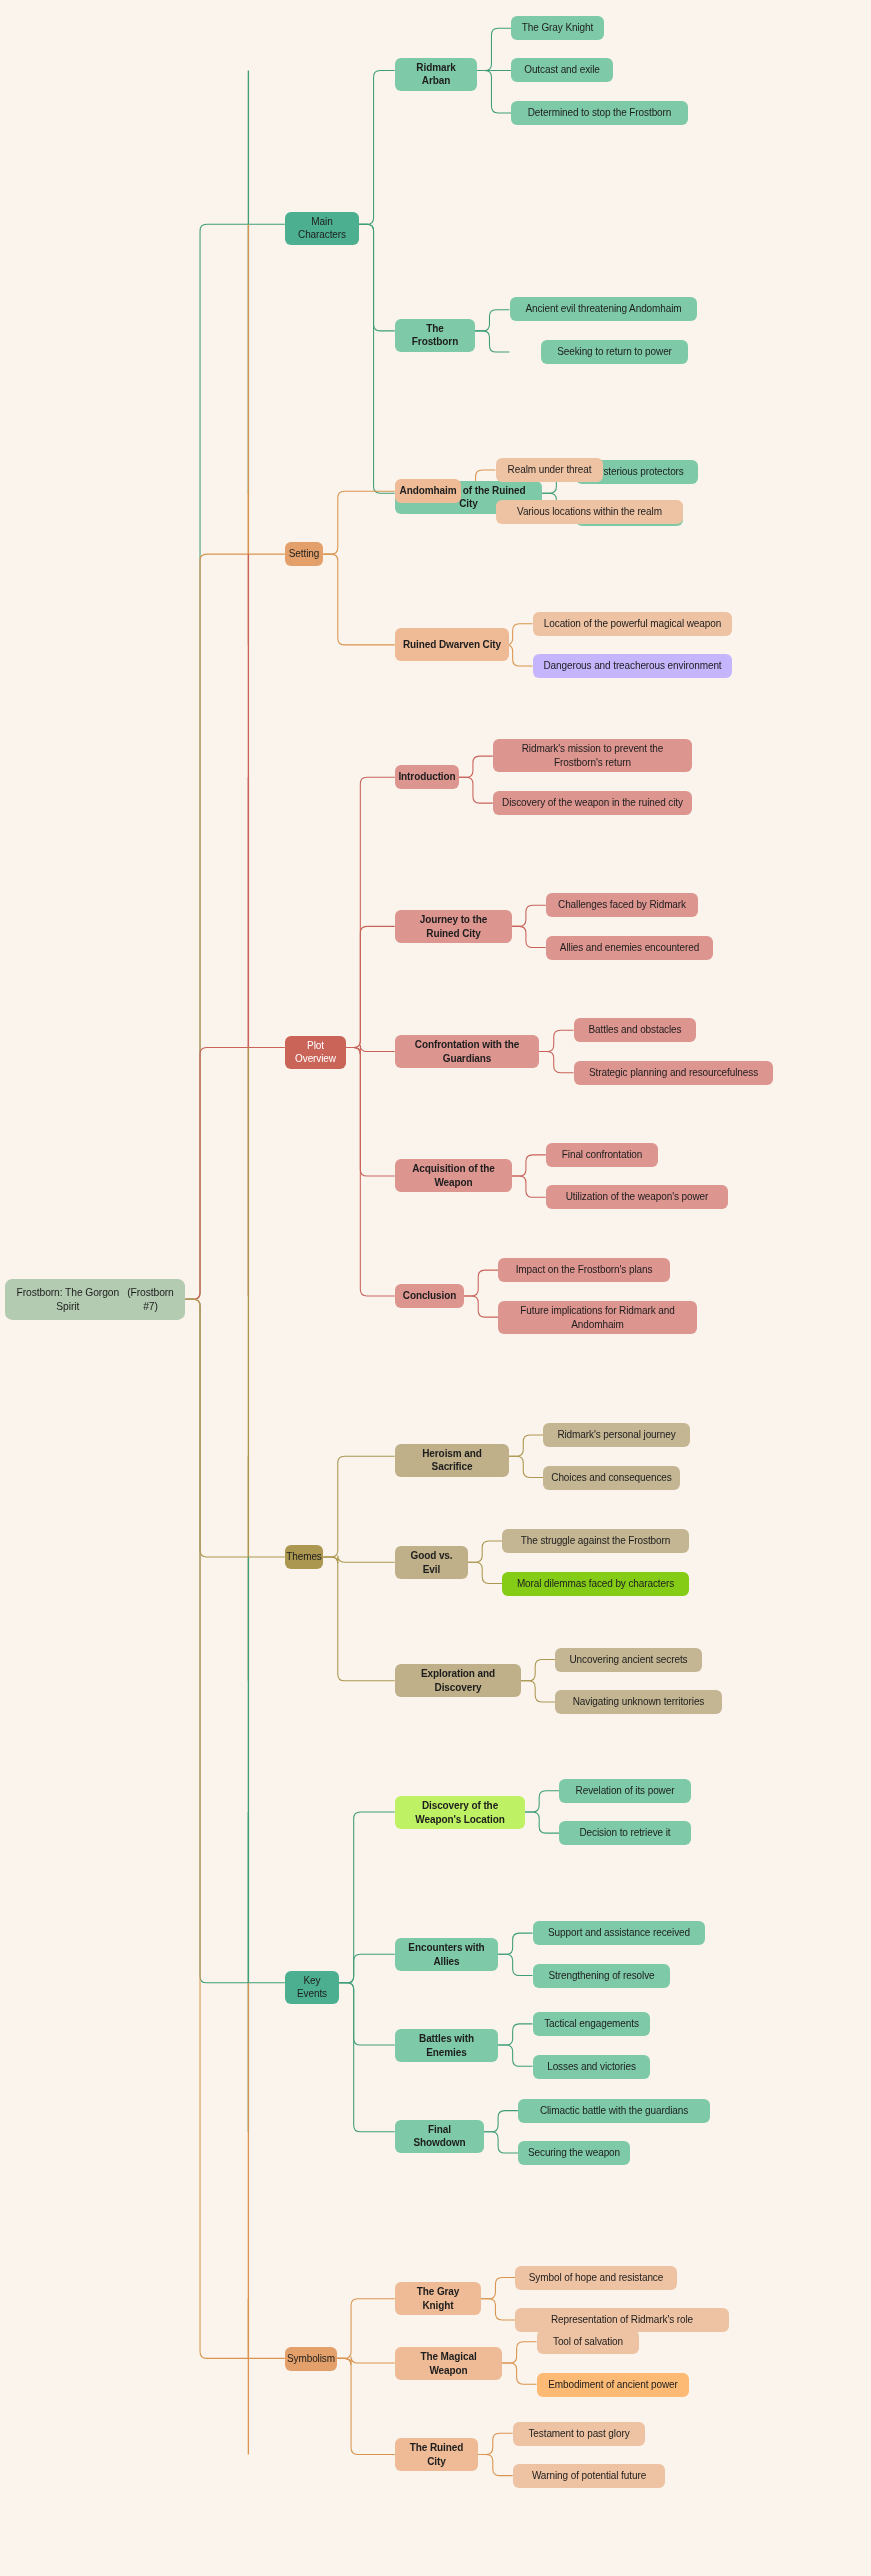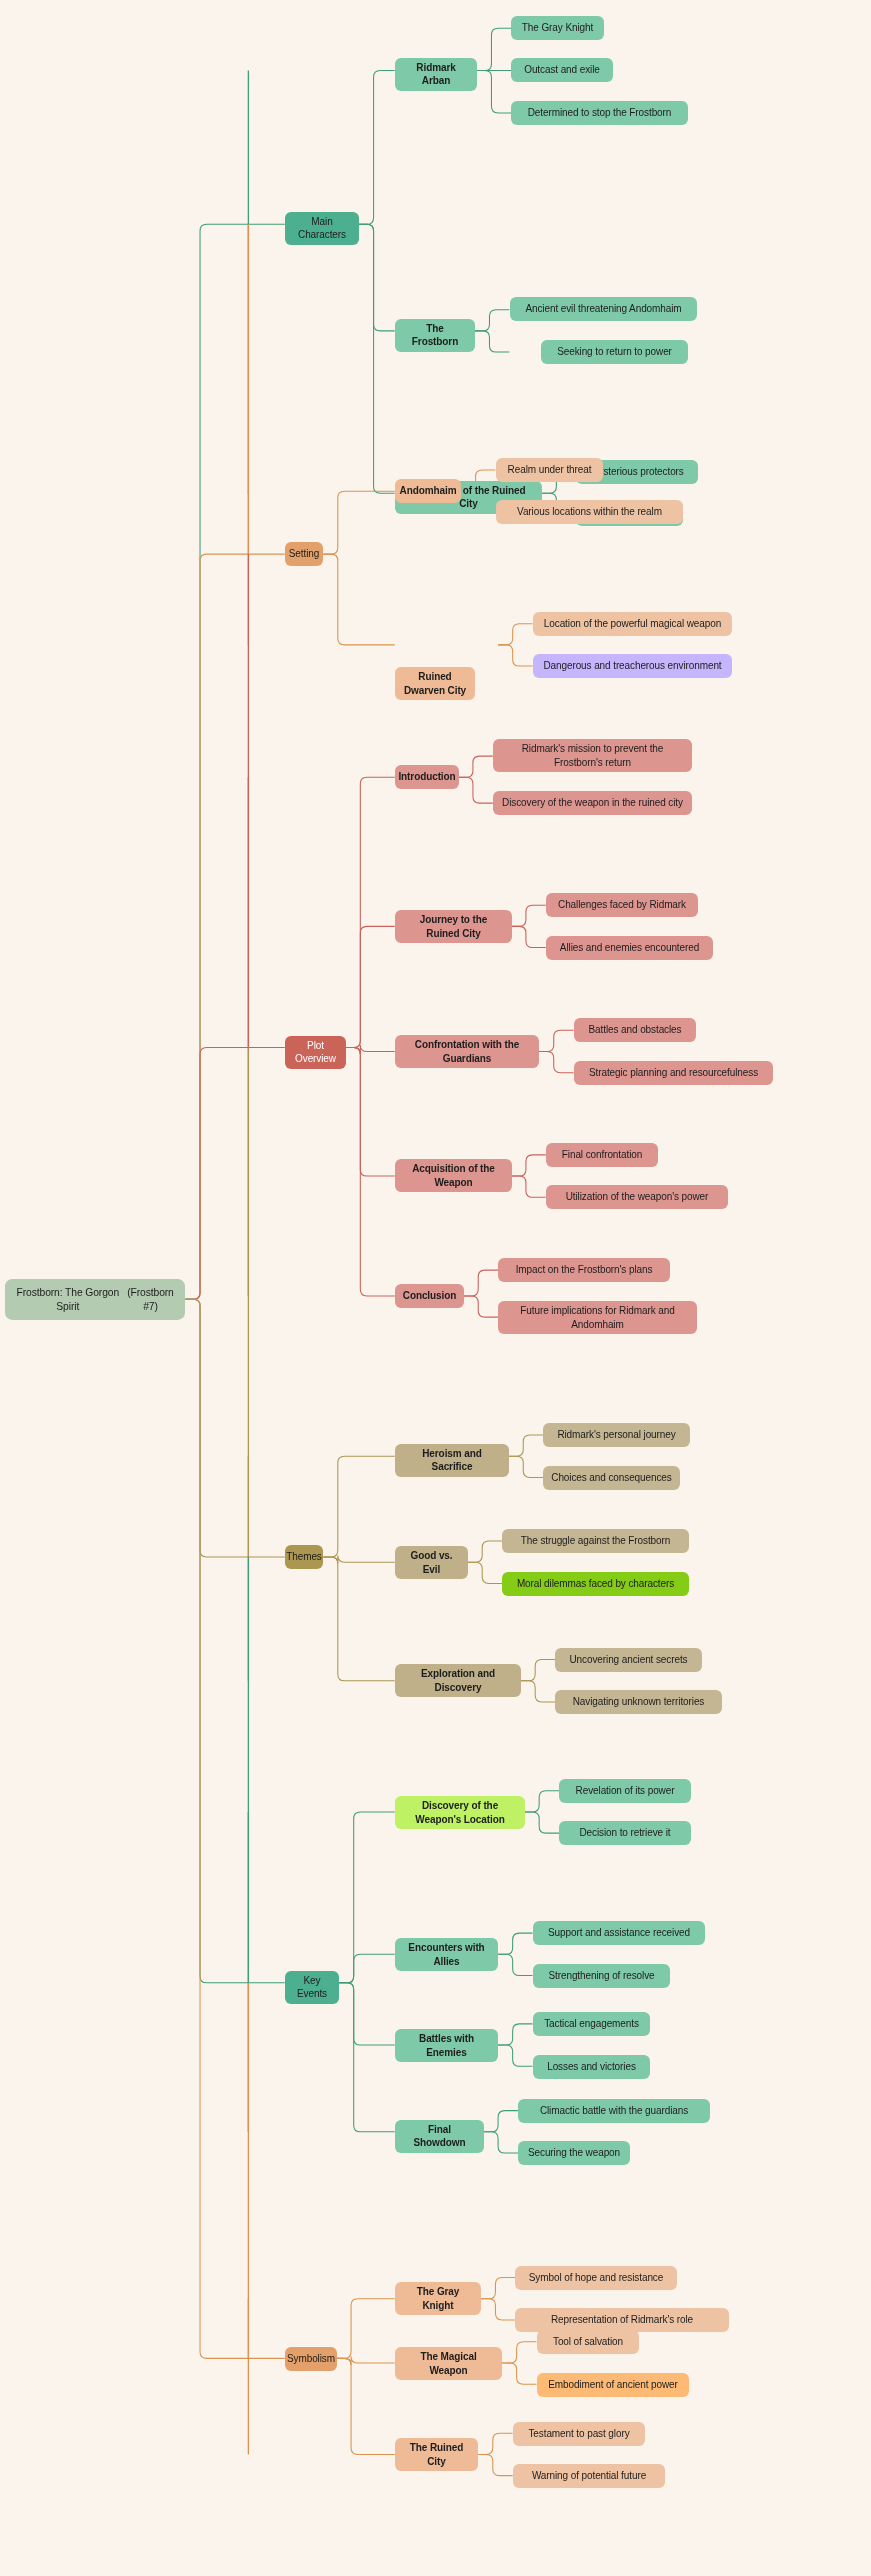--- a/index.html
+++ b/index.html
@@ -171,21 +171,21 @@
       </div>
       <div class="node lvl2" style="left: 395px; top: 479px; width: 66px; min-height: 24px; background: rgb(238, 187, 150);">
         <span>Andomhaim</span>
       </div>
       <div class="node lvl3" style="left: 496px; top: 458px; width: 107px; min-height: 24px; background: rgb(238, 195, 163);">
         <span>Realm under threat</span>
       </div>
       <div class="node lvl3" style="left: 496px; top: 500px; width: 187px; min-height: 24px; background: rgb(238, 195, 163);">
         <span>Various locations within the realm</span>
       </div>
-      <div class="node lvl2" style="left: 395px; top: 628px; width: 80px; min-height: 33px; background: rgb(238, 187, 150); margin-top: 39px;">
+      <div class="node lvl2" style="left: 395px; top: 628px; width: 114px; min-height: 33px; background: rgb(238, 187, 150);">
         <span>Ruined Dwarven City</span>
       </div>
       <div class="node lvl3" style="left: 533px; top: 612px; width: 199px; min-height: 24px; background: rgb(238, 195, 163);">
         <span>Location of the powerful magical weapon</span>
       </div>
       <div class="node lvl3" style="left: 533px; top: 654px; width: 199px; min-height: 24px; background: #c4b5fd;">
         <span>Dangerous and treacherous environment</span>
       </div>
       <div class="node lvl1 white-text" style="left: 285px; top: 1036px; width: 61px; min-height: 24px; background: rgb(202, 100, 89);">
         <span>Plot Overview</span>

